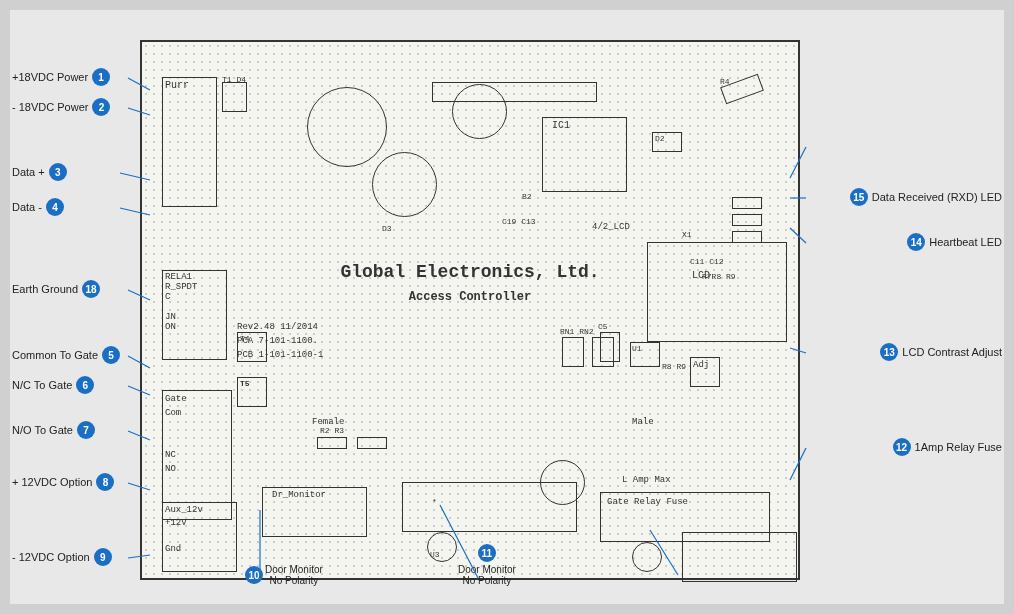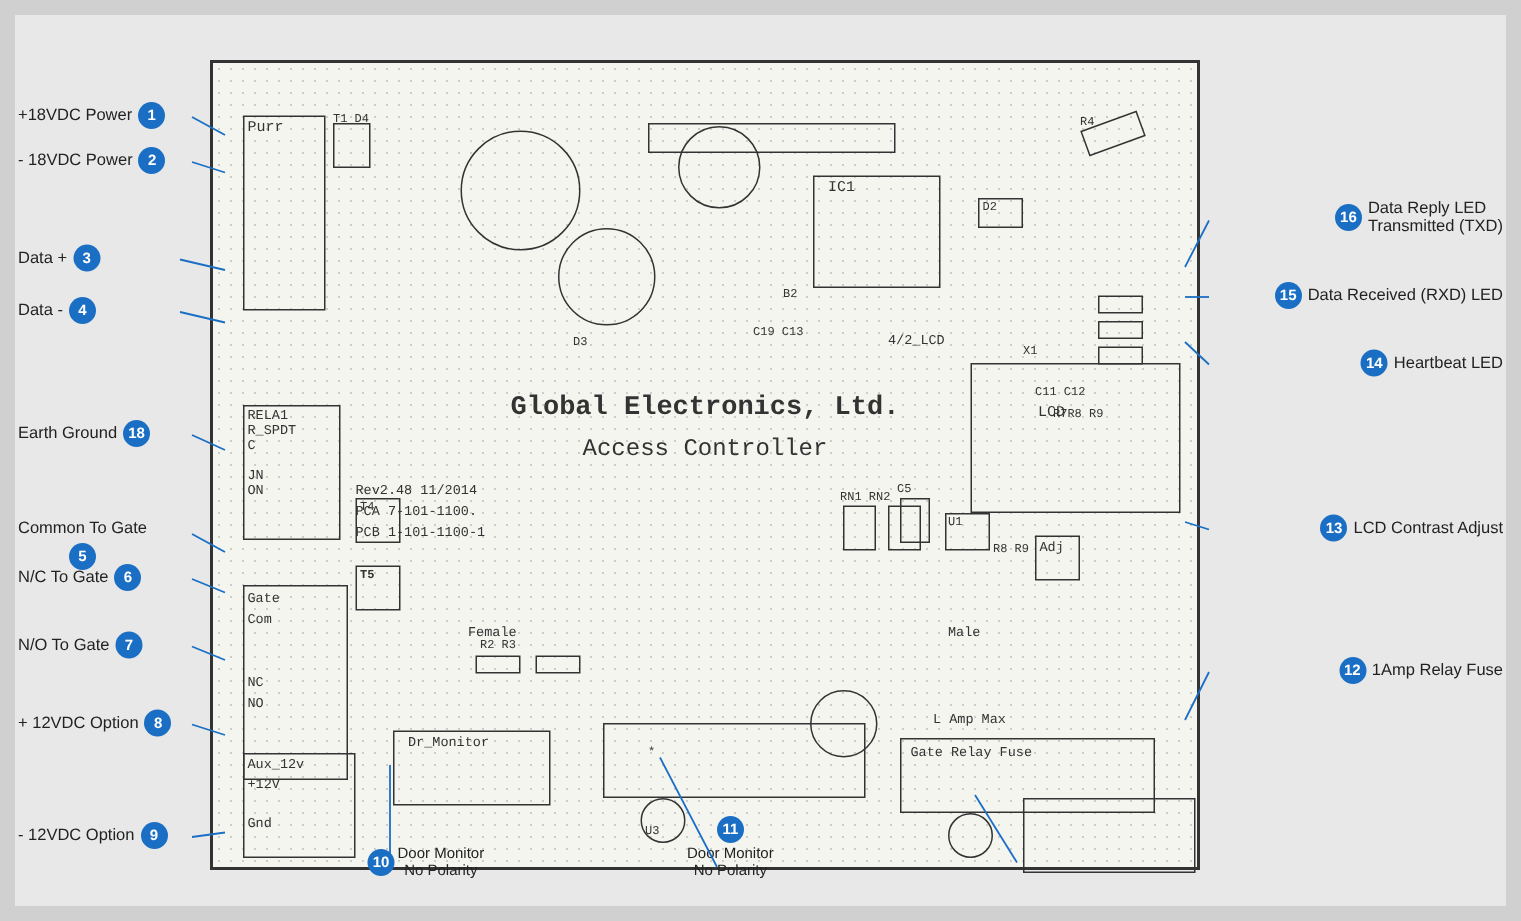--- a/index.html
+++ b/index.html
@@ -92,22 +92,22 @@
       font-size: 18px;
       font-weight: bold;
       color: #333;
       text-align: center;
       width: 100%;
     }
 
     .pcb-subtitle {
       position: absolute;
       font-family: 'Courier New', monospace;
-      font-size: 16px;
-      font-weight: normal;
+      font-size: 12px;
+      font-weight: bold;
       color: #333;
       text-align: center;
       width: 100%;
     }
 
     .pcb-info {
       position: absolute;
       font-family: 'Courier New', monospace;
       font-size: 9px;
       color: #333;
@@ -247,21 +247,21 @@
   <div class="label-left" style="position:absolute; top:188px; left:2px; display:flex; align-items:center; gap:4px;">
     <div class="label-text">Data -</div>
     <div class="circle-badge">4</div>
   </div>
 
   <div class="label-left" style="position:absolute; top:270px; left:2px; display:flex; align-items:center; gap:4px;">
     <div class="label-text">Earth Ground</div>
     <div class="circle-badge">18</div>
   </div>
 
-  <div class="label-left" style="position:absolute; top:336px; left:2px; display:flex; align-items:center; gap:4px;flex-direction:column;">
+  <div class="label-left" style="position:absolute; top:336px; left:2px; display:flex; align-items:center; gap:4px;">
     <div class="label-text">Common To Gate</div>
     <div class="circle-badge">5</div>
   </div>
 
   <div class="label-left" style="position:absolute; top:366px; left:2px; display:flex; align-items:center; gap:4px;">
     <div class="label-text">N/C To Gate</div>
     <div class="circle-badge">6</div>
   </div>
 
   <div class="label-left" style="position:absolute; top:411px; left:2px; display:flex; align-items:center; gap:4px;">
@@ -272,24 +272,20 @@
   <div class="label-left" style="position:absolute; top:463px; left:2px; display:flex; align-items:center; gap:4px;">
     <div class="label-text">+ 12VDC Option</div>
     <div class="circle-badge">8</div>
   </div>
 
   <div class="label-left" style="position:absolute; top:538px; left:2px; display:flex; align-items:center; gap:4px;">
     <div class="label-text">- 12VDC Option</div>
     <div class="circle-badge">9</div>
   </div>
 
-  <div style="position:absolute; top:123px; right:2px; display:flex; align-items:center; gap:4px;">
-    <div class="circle-badge">16</div>
-    <div class="label-text" style="text-align:left;">Data Reply LED<br>Transmitted (TXD)</div>
-  </div>
 
   <div style="position:absolute; top:178px; right:2px; display:flex; align-items:center; gap:4px;">
     <div class="circle-badge">15</div>
     <div class="label-text" style="text-align:left;">Data Received (RXD) LED</div>
   </div>
 
   <div style="position:absolute; top:223px; right:2px; display:flex; align-items:center; gap:4px;">
     <div class="circle-badge">14</div>
     <div class="label-text" style="text-align:left;">Heartbeat LED</div>
   </div>

